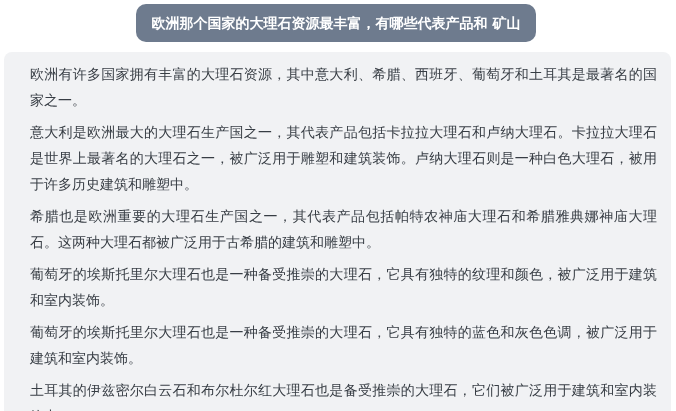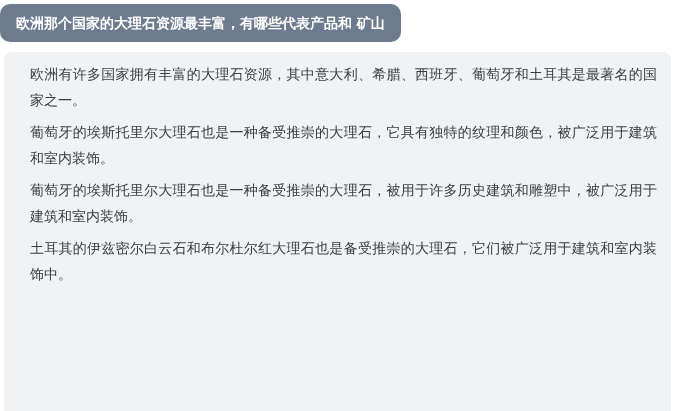--- a/index.html
+++ b/index.html
@@ -9,21 +9,21 @@
     background: #ffffff;
     font-family: "DejaVu Sans", "Liberation Sans", sans-serif;
   }
   .chat-window {
     position: relative;
     width: 676px; height: 411px;
     overflow: hidden;
   }
   .user-row {
     display: flex;
-    justify-content: flex-start;
+    justify-content: center;
     padding: 4px 4px 0 0;
   }
   .user-bubble {
     background: #6e7b8e;
     color: #ffffff;
     font-size: 14px;
     font-weight: 600;
     line-height: 20px;
     padding: 9px 16px;
     border-radius: 10px;
@@ -51,18 +51,20 @@
 <body>
 
 <div class="chat-window">
 
   <div class="user-row">
     <div class="user-bubble">欧洲那个国家的大理石资源最丰富，有哪些代表产品和 矿山</div>
   </div>
 
   <div class="assistant-card">
     <p>欧洲有许多国家拥有丰富的大理石资源，其中意大利、希腊、西班牙、葡萄牙和土耳其是最著名的国家之一。</p>
+    <p>意大利是欧洲最大的大理石生产国之一，其代表产品包括卡拉拉大理石和卢纳大理石。卡拉拉大理石是世界上最著名的大理石之一，被广泛用于雕塑和建筑装饰。卢纳大理石则是一种白色大理石，被用于许多历史建筑和雕塑中。</p>
+    <p>希腊也是欧洲重要的大理石生产国之一，其代表产品包括帕特农神庙大理石和希腊雅典娜神庙大理石。这两种大理石都被广泛用于古希腊的建筑和雕塑中。</p>
     <p>葡萄牙的埃斯托里尔大理石也是一种备受推崇的大理石，它具有独特的纹理和颜色，被广泛用于建筑和室内装饰。</p>
-    <p>葡萄牙的埃斯托里尔大理石也是一种备受推崇的大理石，被用于许多历史建筑和雕塑中，被广泛用于建筑和室内装饰。</p>
+    <p>葡萄牙的埃斯托里尔大理石也是一种备受推崇的大理石，它具有独特的蓝色和灰色色调，被广泛用于建筑和室内装饰。</p>
     <p>土耳其的伊兹密尔白云石和布尔杜尔红大理石也是备受推崇的大理石，它们被广泛用于建筑和室内装饰中。</p>
   </div>
 
 </div>
 
 </body></html>

